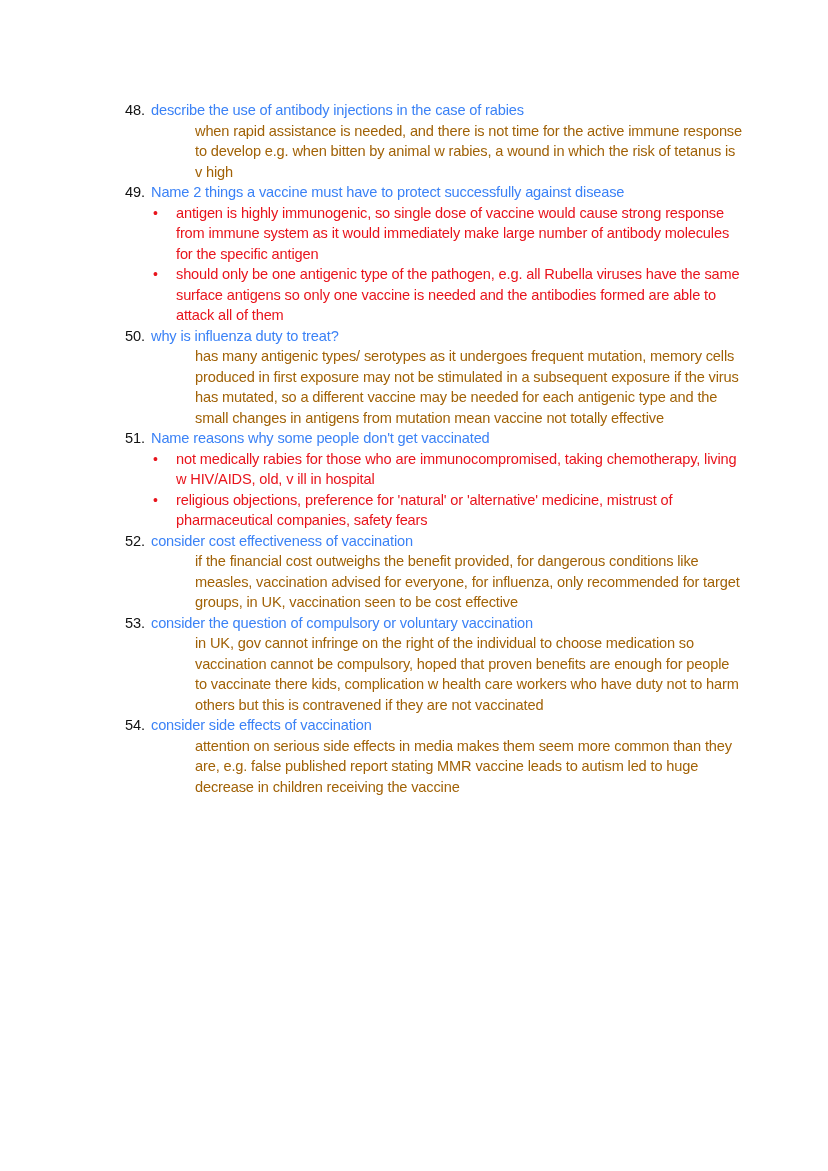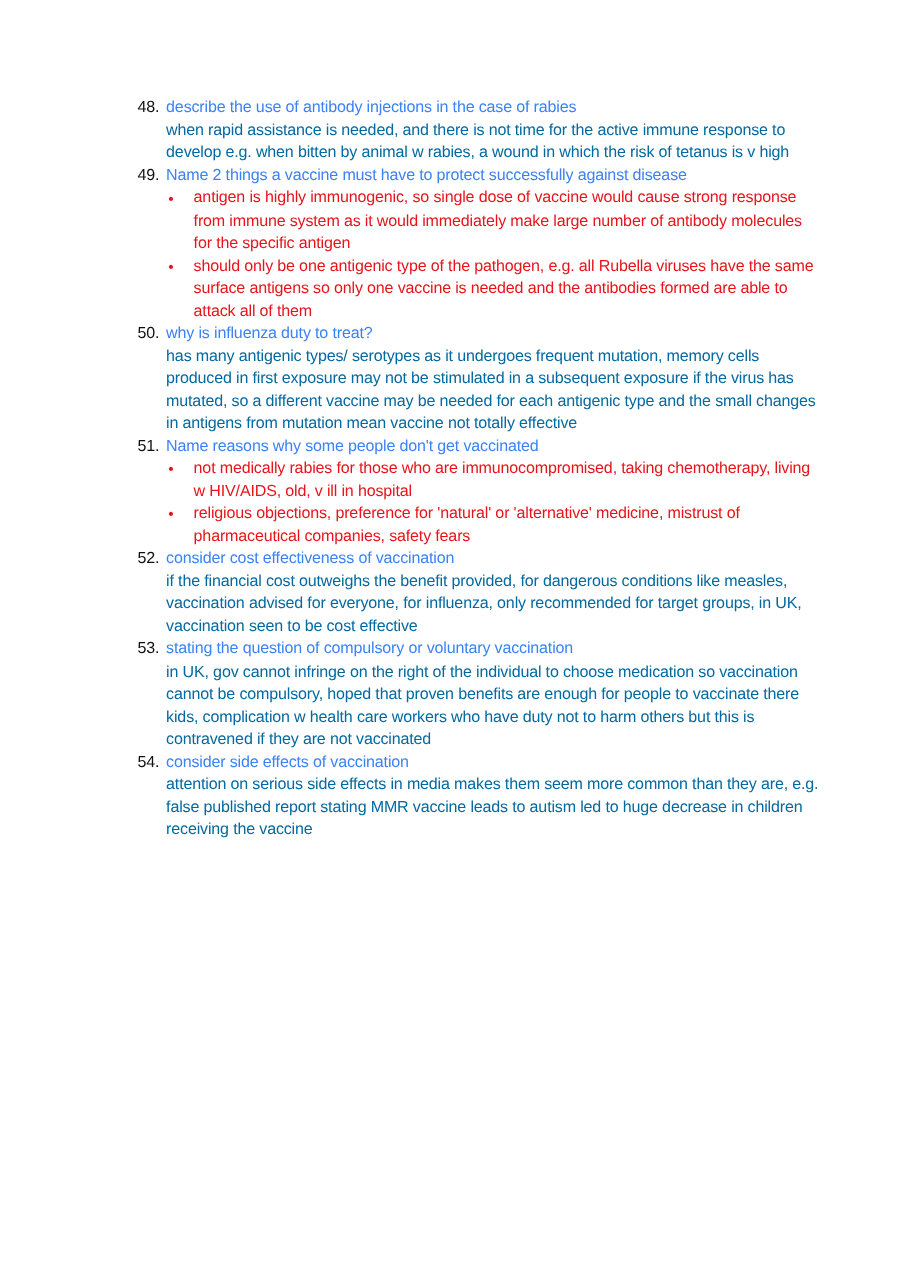--- a/index.html
+++ b/index.html
@@ -18,21 +18,21 @@
     position: absolute;
     left: 0;
     top: 0;
     width: 828px;
     height: 1171px;
     background: #ffffff;
   }
   .qa-list {
     position: absolute;
     left: 125px;
-    top: 88px;
+    top: 100px;
     width: 620px;
     margin: 0;
     padding: 0;
     list-style: none;
     font-size: 14.6px;
     line-height: 20.5px;
     letter-spacing: -0.15px;
   }
   .qa-item {
     position: relative;
@@ -43,22 +43,23 @@
     position: absolute;
     left: 0;
     top: 0;
     color: #111111;
   }
   .q-text {
     color: #3b82f6;
     display: block;
   }
   .a-text {
-    color: #0369a1;
+    color: #a16207;
     display: block;
+    margin-left: 44px;
   }
   .bullets {
     list-style: none;
     margin: 0;
     padding: 0;
   }
   .bullet {
     position: relative;
     padding-left: 25px;
     color: #e8141c;
@@ -120,21 +121,21 @@
     </li>
 
     <li class="qa-item">
       <span class="q-num">52.</span>
       <span class="q-text">consider cost effectiveness of vaccination</span>
       <span class="a-text">if the financial cost outweighs the benefit provided, for dangerous conditions like measles, vaccination advised for everyone, for influenza, only recommended for target groups, in UK, vaccination seen to be cost effective</span>
     </li>
 
     <li class="qa-item">
       <span class="q-num">53.</span>
-      <span class="q-text">stating the question of compulsory or voluntary vaccination</span>
+      <span class="q-text">consider the question of compulsory or voluntary vaccination</span>
       <span class="a-text">in UK, gov cannot infringe on the right of the individual to choose medication so vaccination cannot be compulsory, hoped that proven benefits are enough for people to vaccinate there kids, complication w health care workers who have duty not to harm others but this is contravened if they are not vaccinated</span>
     </li>
 
     <li class="qa-item">
       <span class="q-num">54.</span>
       <span class="q-text">consider side effects of vaccination</span>
       <span class="a-text">attention on serious side effects in media makes them seem more common than they are, e.g. false published report stating MMR vaccine leads to autism led to huge decrease in children receiving the vaccine</span>
     </li>
 
   </ol>

